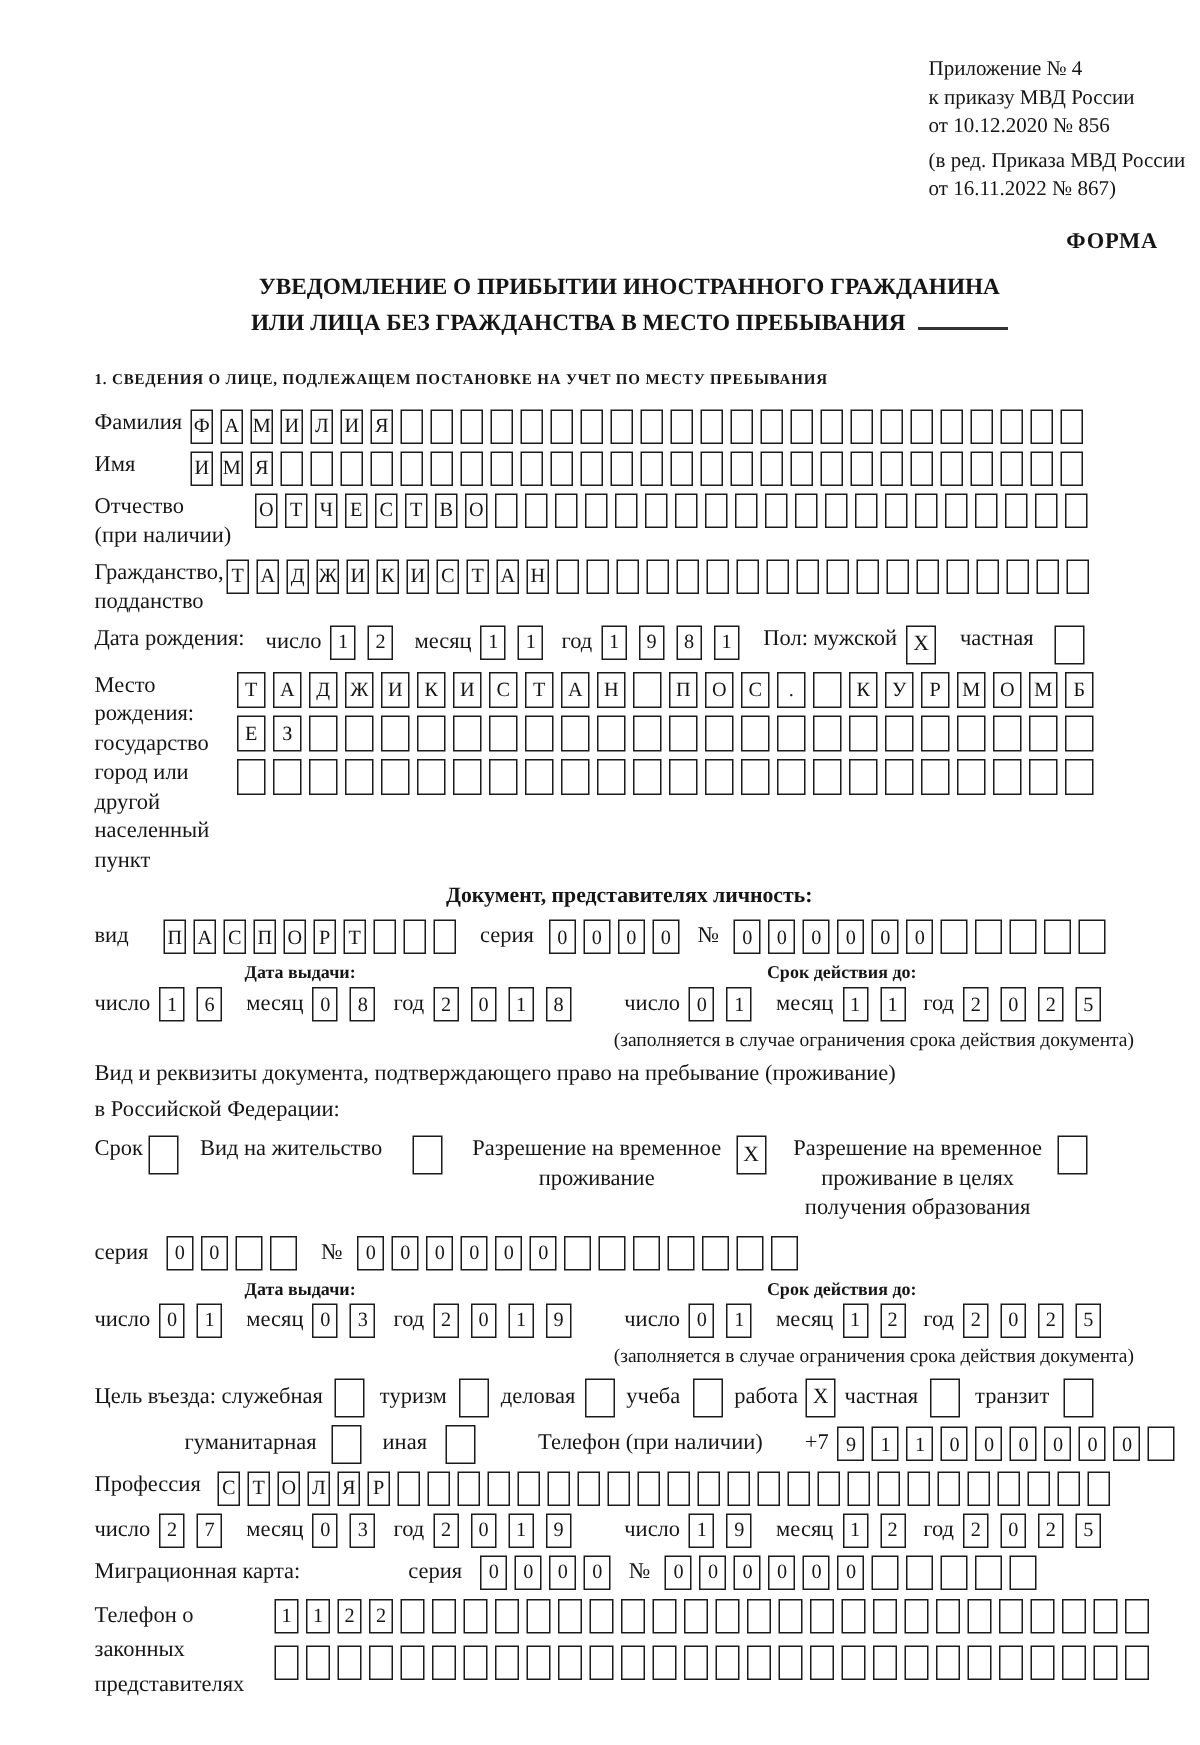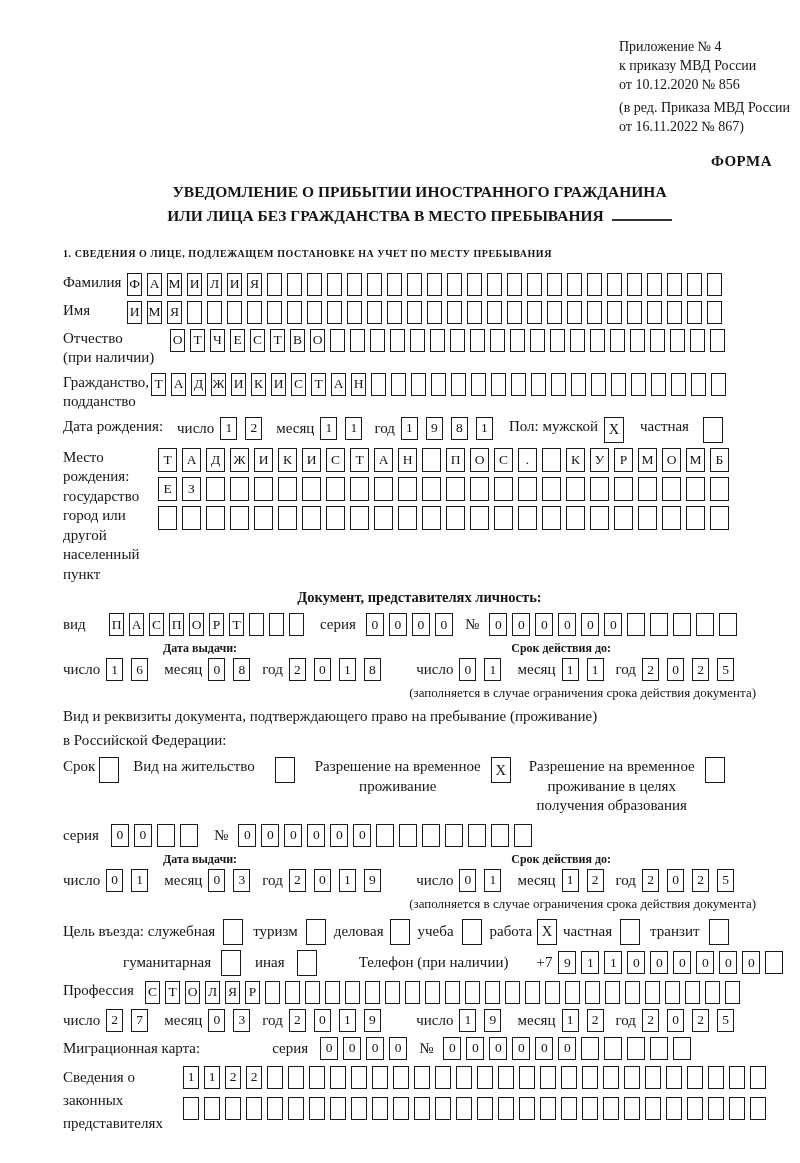--- a/index.html
+++ b/index.html
@@ -644,21 +644,21 @@
           <span class="cell"></span>
           <span class="cell"></span>
           <span class="cell"></span>
           <span class="cell"></span>
           <span class="cell"></span>
         </span>
     </div>
 
     <div class="row" style="margin-top:6px">
       <span class="lbl" style="width:120px;line-height:1.55">
-        <div>Сведения о</div>
+        <div>Телефон о</div>
         <div>законных</div>
         <div>представителях</div>
 
       </span>
       <span class="stack">
         <span class="cells rep" style="margin-bottom:8px">
             <span class="cell">1</span>
             <span class="cell">1</span>
             <span class="cell">2</span>
             <span class="cell">2</span>

